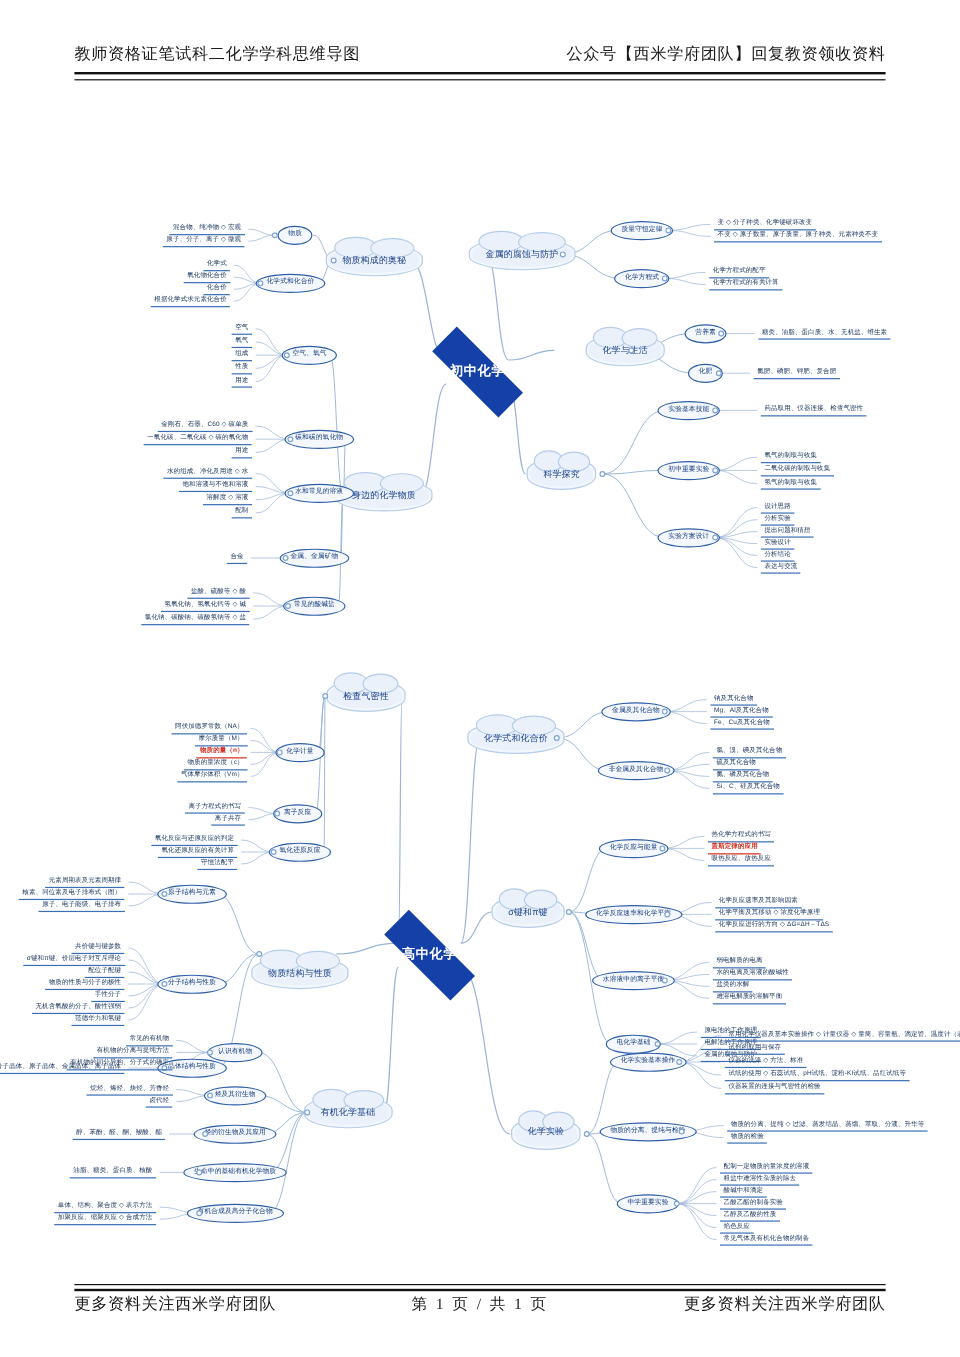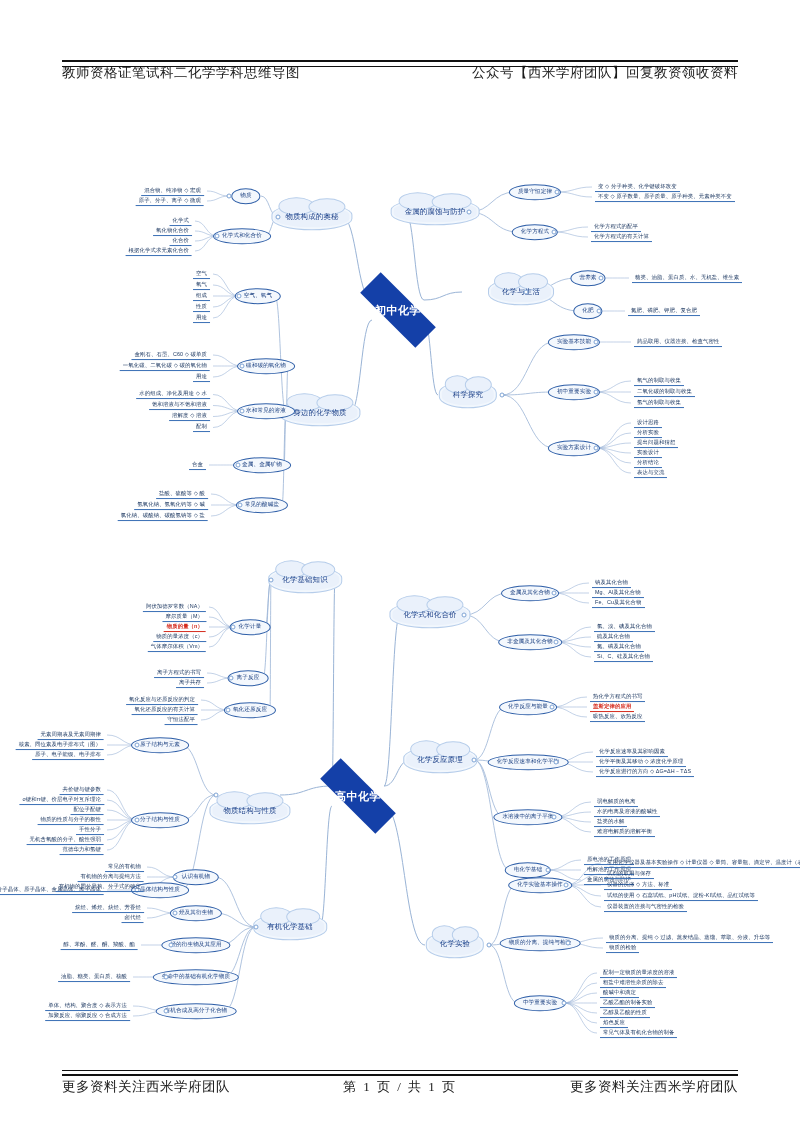--- a/index.html
+++ b/index.html
@@ -7,21 +7,21 @@
     width:800px;height:1131px;position:relative;
     font-family:"Liberation Serif","DejaVu Serif",serif;
     color:#1a1a1a;overflow:hidden;
   }
   .page{position:absolute;inset:0;}
 
   
   .hdr{
     position:absolute;left:62px;top:36px;width:676px;
     display:flex;justify-content:space-between;align-items:flex-end;
-    font-size:13.5px;letter-spacing:.5px;margin-top:28px;
+    font-size:13.5px;letter-spacing:.5px;
   }
   .hdr-rule{position:absolute;left:62px;top:60px;width:676px;height:4px;
             border-top:2px solid #111;border-bottom:1px solid #111;}
 
   
   .title{
     position:absolute;left:0;top:108px;width:800px;text-align:center;
     font-size:23px;font-weight:bold;letter-spacing:1px;
     font-family:"Liberation Sans","DejaVu Sans",sans-serif;
   }
@@ -331,21 +331,21 @@
         <path d="M564,448 C580.5,448 580.5,438 597,438" fill="none" stroke="#9ab4d6" stroke-width="0.6"></path>
         <path d="M564,448 C580.5,448 580.5,448 597,448" fill="none" stroke="#9ab4d6" stroke-width="0.6"></path>
         <path d="M564,448 C580.5,448 580.5,458 597,458" fill="none" stroke="#9ab4d6" stroke-width="0.6"></path>
         <path d="M564,448 C580.5,448 580.5,468 597,468" fill="none" stroke="#9ab4d6" stroke-width="0.6"></path>
         <path d="M564,448 C580.5,448 580.5,478 597,478" fill="none" stroke="#9ab4d6" stroke-width="0.6"></path>
       </svg>
     <div class="nodes" id="map2-nodes">
         <div class="node n-root" style="left: 358px; top: 241px;">
           <span>高中化学</span>
         </div>
-        <div class="node n-cloud" style="left: 305px; top: 25px;">化学基础知识</div>
+        <div class="node n-cloud" style="left: 305px; top: 25px;">检查气密性</div>
         <div class="dot" style="left: 271px; top: 25px;"></div>
         <div class="node n-ell" style="left: 250px; top: 72px;">化学计量</div>
         <div class="dot" style="left: 233px; top: 72px;"></div>
         <div class="node n-leaf left" style="left: 206px; top: 52px; transform: translate(-100%, -50%);">阿伏加德罗常数（NA）</div>
         <div class="node n-leaf left" style="left: 206px; top: 62px; transform: translate(-100%, -50%);">摩尔质量（M）</div>
         <div class="node n-leaf red left" style="left: 206px; top: 72px; transform: translate(-100%, -50%);">物质的量（n）</div>
         <div class="node n-leaf left" style="left: 206px; top: 82px; transform: translate(-100%, -50%);">物质的量浓度（c）</div>
         <div class="node n-leaf left" style="left: 206px; top: 92px; transform: translate(-100%, -50%);">气体摩尔体积（Vm）</div>
         <div class="node n-ell" style="left: 248px; top: 123px;">离子反应</div>
         <div class="dot" style="left: 231px; top: 123px;"></div>
@@ -362,21 +362,21 @@
         <div class="dot" style="left: 554px; top: 38px;"></div>
         <div class="node n-leaf" style="left: 592px; top: 28px; transform: translate(0px, -50%);">钠及其化合物</div>
         <div class="node n-leaf" style="left: 592px; top: 38px; transform: translate(0px, -50%);">Mg、Al及其化合物</div>
         <div class="node n-leaf" style="left: 592px; top: 48px; transform: translate(0px, -50%);">Fe、Cu及其化合物</div>
         <div class="node n-ell" style="left: 530px; top: 87px;">非金属及其化合物</div>
         <div class="dot" style="left: 556px; top: 87px;"></div>
         <div class="node n-leaf" style="left: 594px; top: 72px; transform: translate(0px, -50%);">氯、溴、碘及其化合物</div>
         <div class="node n-leaf" style="left: 594px; top: 82px; transform: translate(0px, -50%);">硫及其化合物</div>
         <div class="node n-leaf" style="left: 594px; top: 92px; transform: translate(0px, -50%);">氮、磷及其化合物</div>
         <div class="node n-leaf" style="left: 594px; top: 102px; transform: translate(0px, -50%);">Si、C、硅及其化合物</div>
-        <div class="node n-cloud" style="left: 440px; top: 205px;">化学反应原理</div>
+        <div class="node n-cloud" style="left: 440px; top: 205px;">σ键和π键</div>
         <div class="dot" style="left: 474px; top: 205px;"></div>
         <div class="node n-ell" style="left: 528px; top: 152px;">化学反应与能量</div>
         <div class="dot" style="left: 552px; top: 152px;"></div>
         <div class="node n-leaf" style="left: 590px; top: 142px; transform: translate(0px, -50%);">热化学方程式的书写</div>
         <div class="node n-leaf red" style="left: 590px; top: 152px; transform: translate(0px, -50%);">盖斯定律的应用</div>
         <div class="node n-leaf" style="left: 590px; top: 162px; transform: translate(0px, -50%);">吸热反应、放热反应</div>
         <div class="node n-ell" style="left: 528px; top: 207px;">化学反应速率和化学平衡</div>
         <div class="dot" style="left: 556px; top: 207px;"></div>
         <div class="node n-leaf" style="left: 596px; top: 197px; transform: translate(0px, -50%);">化学反应速率及其影响因素</div>
         <div class="node n-leaf" style="left: 596px; top: 207px; transform: translate(0px, -50%);">化学平衡及其移动  ◇  浓度化学原理</div>

